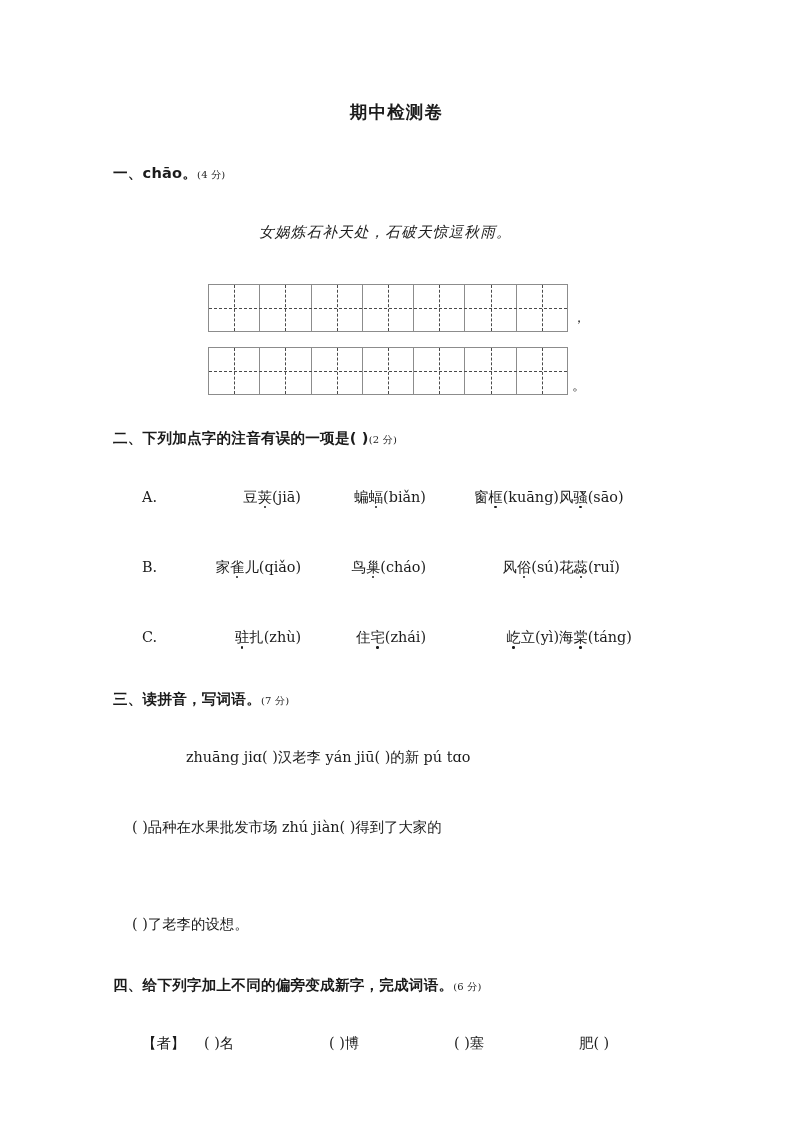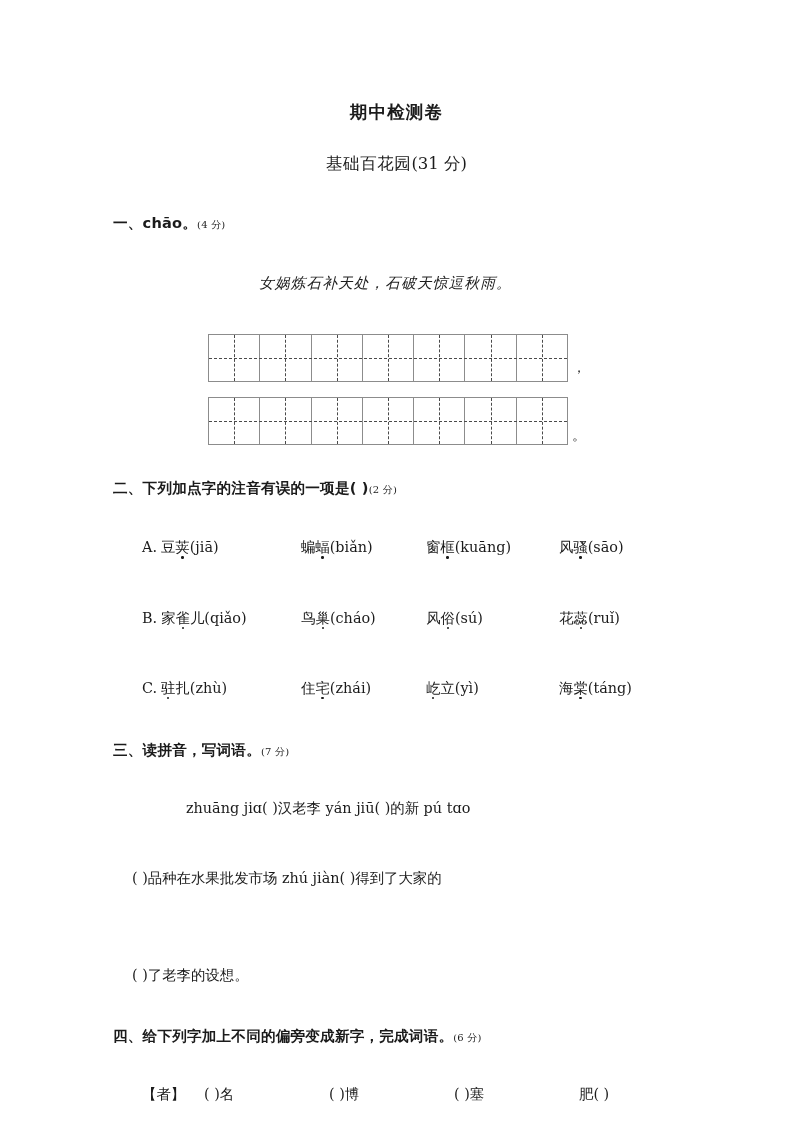--- a/index.html
+++ b/index.html
@@ -121,21 +121,21 @@
   }
 
   
   .opt-row {
     padding-left: 142px;
     font-size: 14.4px;
     line-height: 1;
     white-space: nowrap;
   }
   .opt-label { margin-right: 4px; }
-  .opt-item { display: inline-block; }
+  .opt-item { display: inline-block; text-align: right; }
   
   .dot {
     position: relative;
     display: inline-block;
   }
   .dot::after {
     content: "";
     position: absolute;
     left: 50%;
     margin-left: -1.2px;
@@ -163,23 +163,20 @@
   .rad-key { display: inline-block; width: 62px; font-weight: normal; }
   .rad-cell { display: inline-block; }
 </style>
 </head>
 <body>
 
 <div class="page">
 
   <h1 class="doc-title">期中检测卷</h1>
 
-  <p class="doc-subtitle">
-    <span>基础百花园</span><span class="pts">(31 分)</span>
-  </p>
 
   <div style="height:44px"></div>
   <p class="sec-head">
     <span>一、chāo。</span><span class="pts">(4 分)</span>
   </p>
 
   <div style="height:29px"></div>
   <p class="copy-sample">女娲炼石补天处，石破天惊逗秋雨。</p>
 
   <div style="height:28px"></div>

